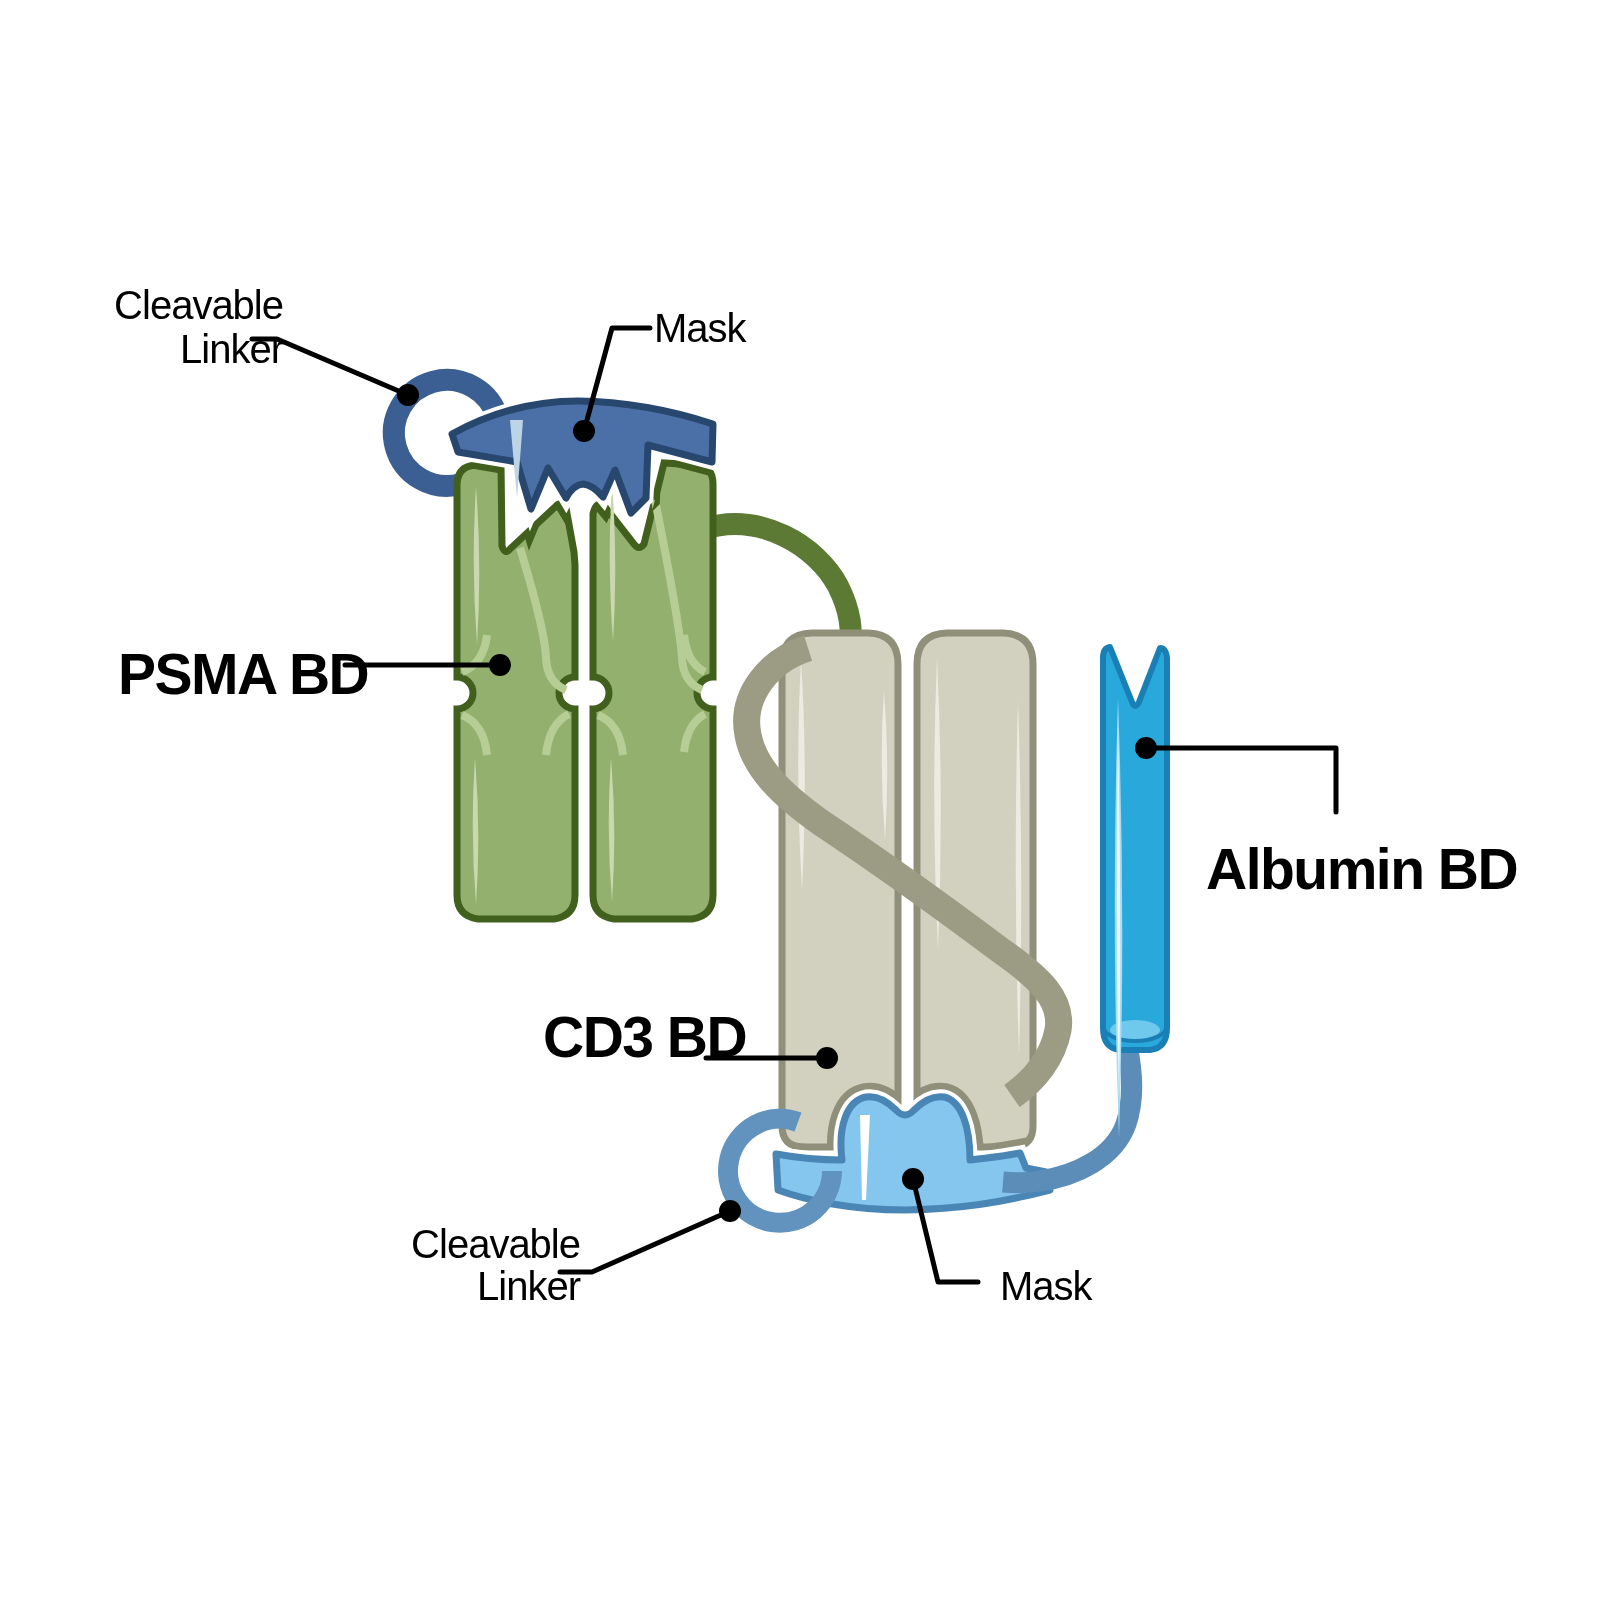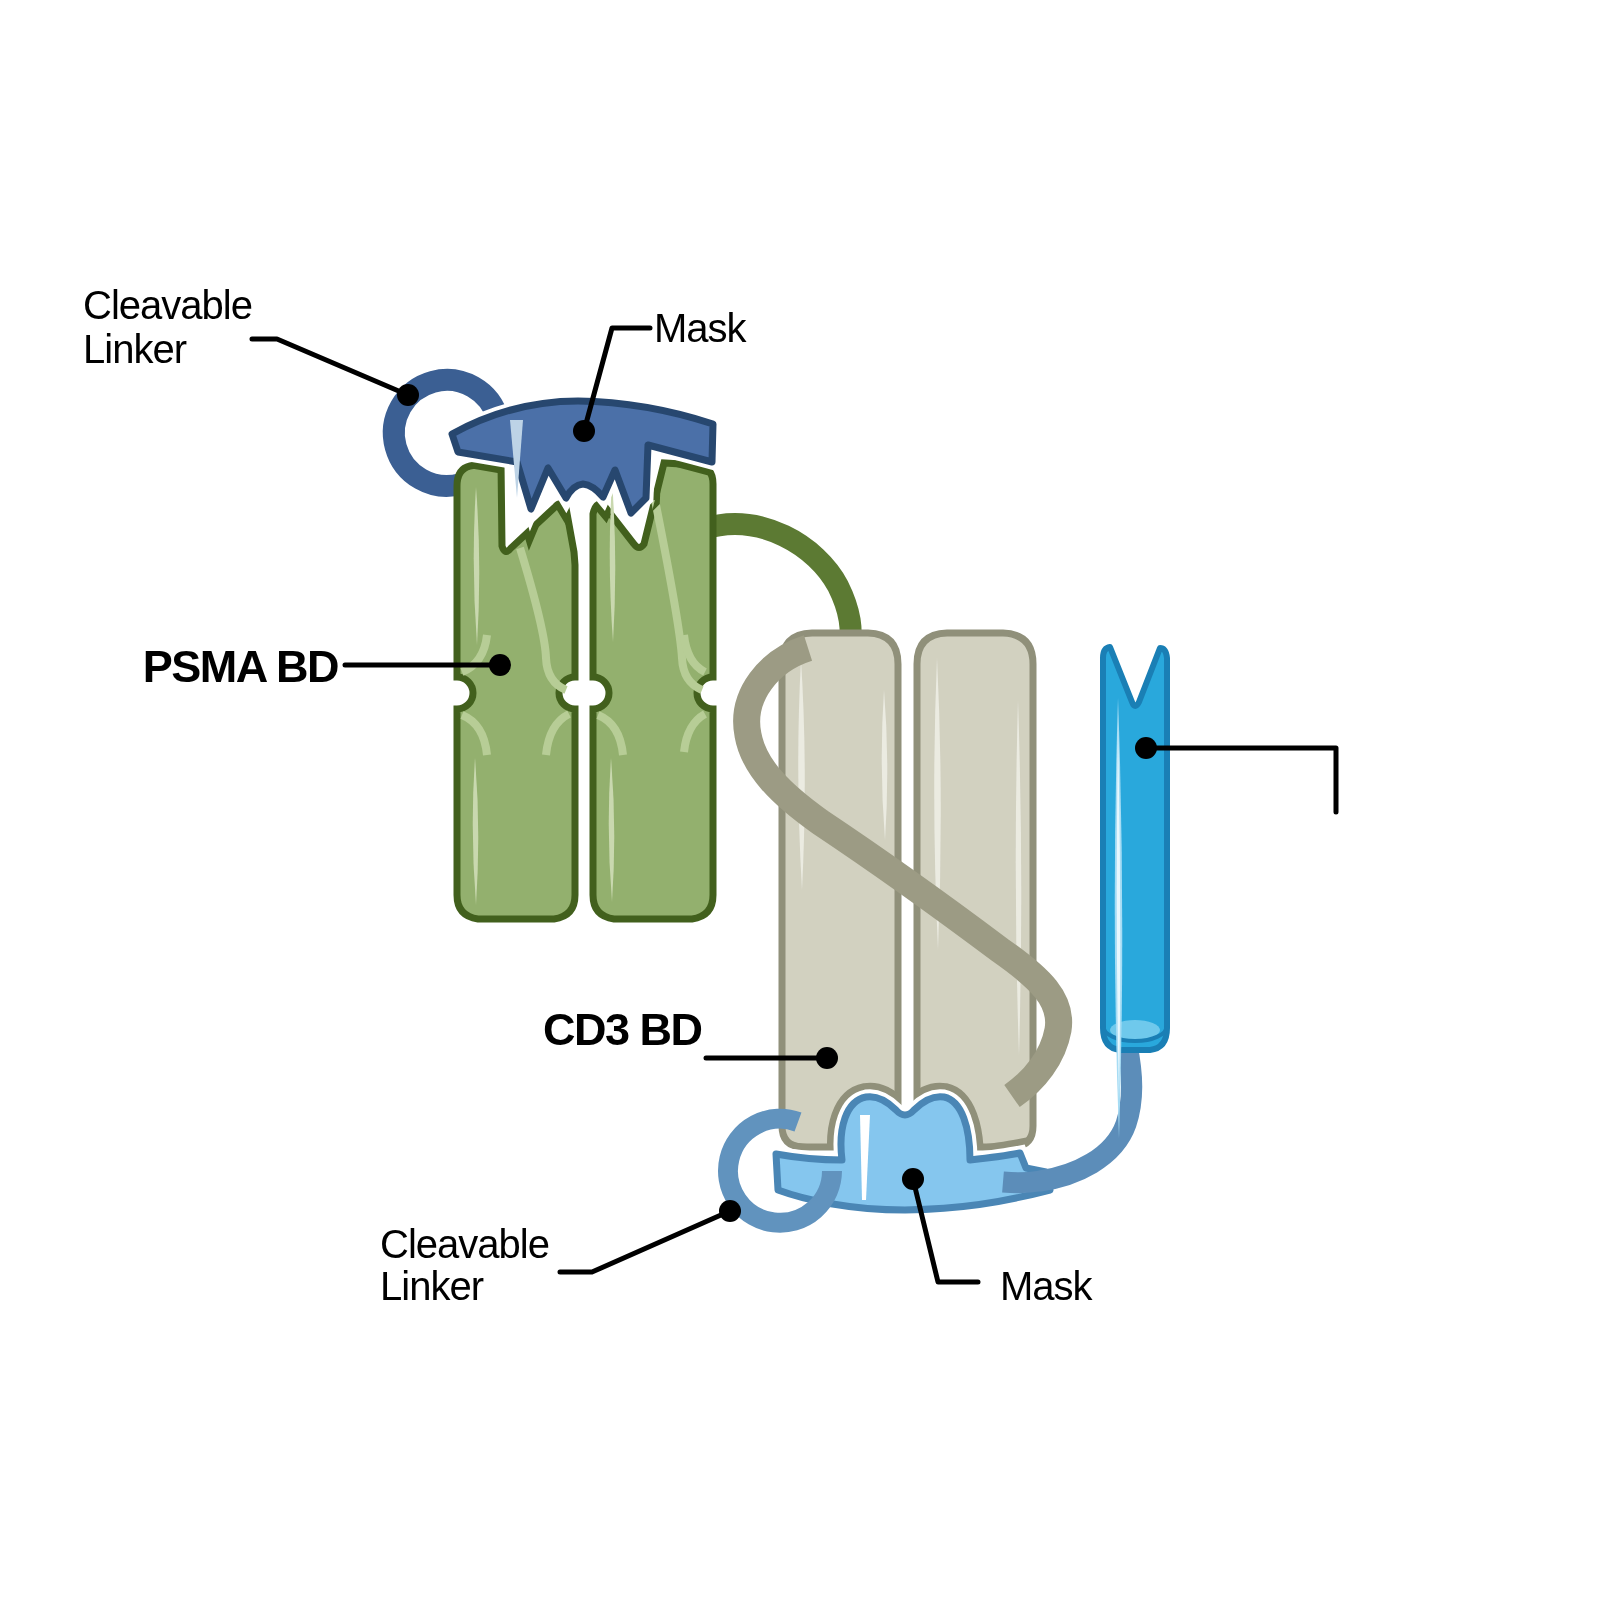--- a/index.html
+++ b/index.html
@@ -1,22 +1,22 @@
 <!DOCTYPE html>
 <html><head>
 <meta charset="utf-8">
 <style>
   html,body{margin:0;padding:0;background:#fff;}
   #stage{position:relative;width:1600px;height:1600px;background:#fff;overflow:hidden;
          font-family:"Liberation Sans", sans-serif;}
   #art{position:absolute;left:0;top:0;}
   .lbl{position:absolute;color:#000;white-space:nowrap;text-align:right;}
   .lbl.regular{font-size:40px;letter-spacing:-1px;line-height:44px;}
-  .lbl.bold{font-size:45px;font-weight:bold;letter-spacing:-1.5px;}
-  .center{text-align:left;}
+  .lbl.bold{font-size:57px;font-weight:bold;letter-spacing:-1.5px;}
+  .center{text-align:right;}
   .right{text-align:right;}
 </style>
 </head>
 <body>
 
 <div id="stage">
 
   <svg id="art" width="1600" height="1600" viewBox="0 0 1600 1600">
     <defs>
       <clipPath id="clipGreen">
@@ -114,20 +114,21 @@
     <div>Cleavable</div>
     <div>Linker</div>
   </div>
 
   <div class="lbl regular" style="left:654px;top:306px;">Mask</div>
 
   <div class="lbl bold right" style="left:118px;top:641px;width:220px;">PSMA BD</div>
 
   <div class="lbl bold" style="left:543px;top:1004px;">CD3 BD</div>
 
+  <div class="lbl bold center" style="left:1206px;top:836px;width:250px;">Albumin BD</div>
 
   <div class="lbl regular center" style="left:380px;top:1223px;width:200px;line-height:42px;">
     <div>Cleavable</div>
     <div>Linker</div>
   </div>
 
   <div class="lbl regular" style="left:1000px;top:1264px;">Mask</div>
 
 </div>
 

